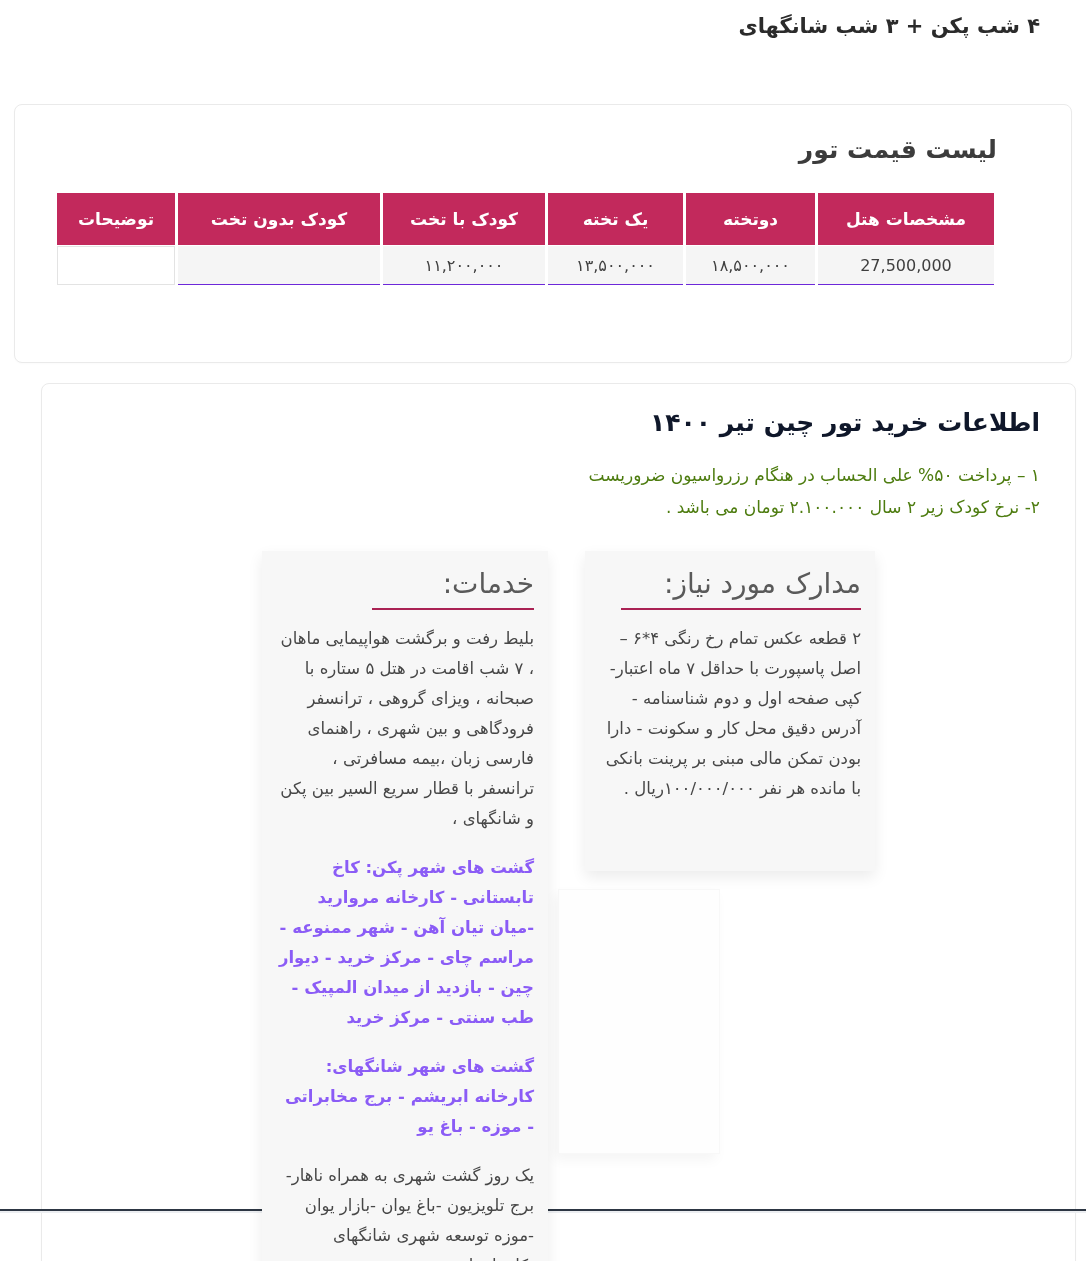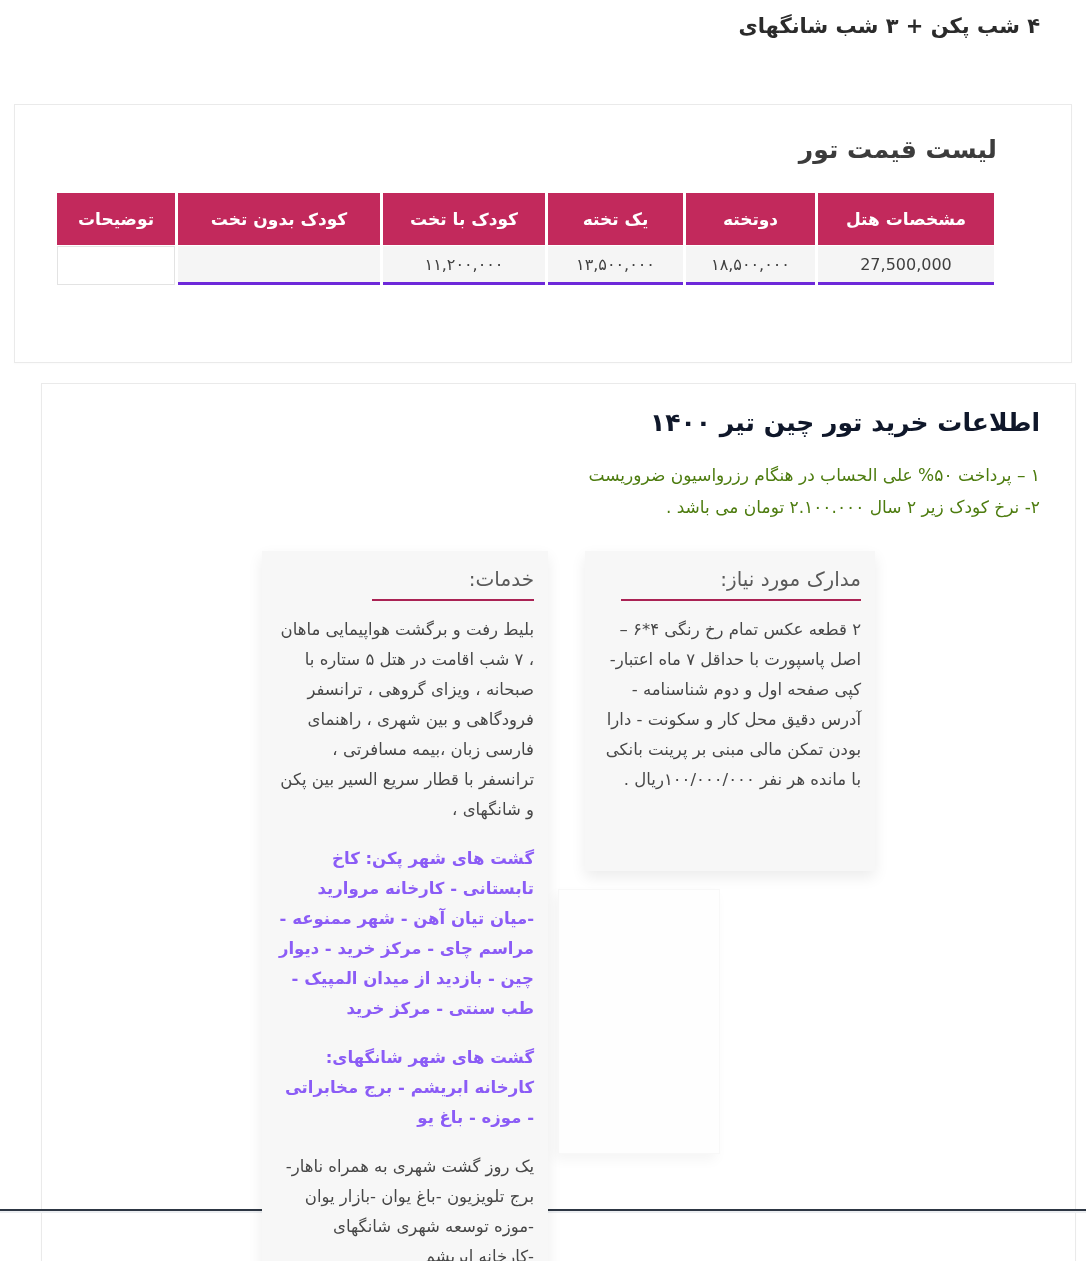--- a/index.html
+++ b/index.html
@@ -14,21 +14,21 @@
     width:1086px;height:1261px;position:relative;overflow:hidden;
     font-family:"DejaVu Sans",sans-serif;direction:rtl;color:#444;
   }
   
   .page-title{
     font-size:21px;font-weight:bold;color:#2b2b2b;
     text-align:right;margin:14px 46px 0 0;
   }
   
   .card{
-    background:#fff;border:1px solid #eaeaea;border-radius:0;
+    background:#fff;border:1px solid #eaeaea;border-radius:8px;
     box-shadow:0 1px 2px rgba(0,0,0,0.02);
   }
   .card-price{
     margin:66px 14px 0 14px;width:1058px;
     padding:30px 74px 76px 46px;
   }
   .card-title{
     font-size:25px;font-weight:bold;color:#3c3c3c;text-align:right;
     margin:0 0 28px 0;
   }
@@ -37,21 +37,21 @@
     width:937px;border-collapse:separate;border-spacing:3px 1px;
     table-layout:fixed;
   }
   table.price th{
     background:var(--accent);color:#fff;font-size:17px;font-weight:bold;
     height:37px;text-align:center;vertical-align:middle;padding:16px 4px;
   }
   table.price td{
     background:var(--cell-gray);color:#3f3f3f;font-size:16px;
     height:39px;text-align:center;vertical-align:middle;
-    border-bottom:3px solid #6d28d9;
+    border-bottom:1px solid #6d28d9;
   }
   table.price td.desc-cell{
     background:#ffffff;border:1px solid #e3e3e3;
   }
   .col-hotel{width:176px}.col-double{width:129px}.col-single{width:135px}
   .col-childbed{width:162px}.col-childnobed{width:202px}.col-desc{width:118px}
   
   .card-info{
     margin:20px 10px 0 41px;width:1035px;min-height:820px;
     padding:24px 35px 40px 35px;position:relative;
@@ -68,21 +68,21 @@
     margin-top:28px;position:relative;z-index:1;
   }
   .box{
     background:var(--box-gray);
     box-shadow:0 6px 14px rgba(0,0,0,0.08);
     padding:12px 14px 18px 14px;
   }
   .box-docs{width:290px;min-height:320px;margin-right:165px;}
   .box-services{width:286px;min-height:608px;margin-right:37px;}
   .box-head{
-    font-size:20px;color:#5a5a5a;text-align:right;padding-top:4px;
+    font-size:28px;color:#5a5a5a;text-align:right;padding-top:4px;
   }
   hr.accent-hr{
     border:none;height:2px;background:#aa2254;
     margin:8px 0 14px auto; 
     margin-left:auto;margin-right:0;
   }
   .hr-docs{width:240px;}
   .hr-services{width:162px;}
   .box-text{
     font-size:16.5px;color:#474747;text-align:right;line-height:30px;margin:0;

